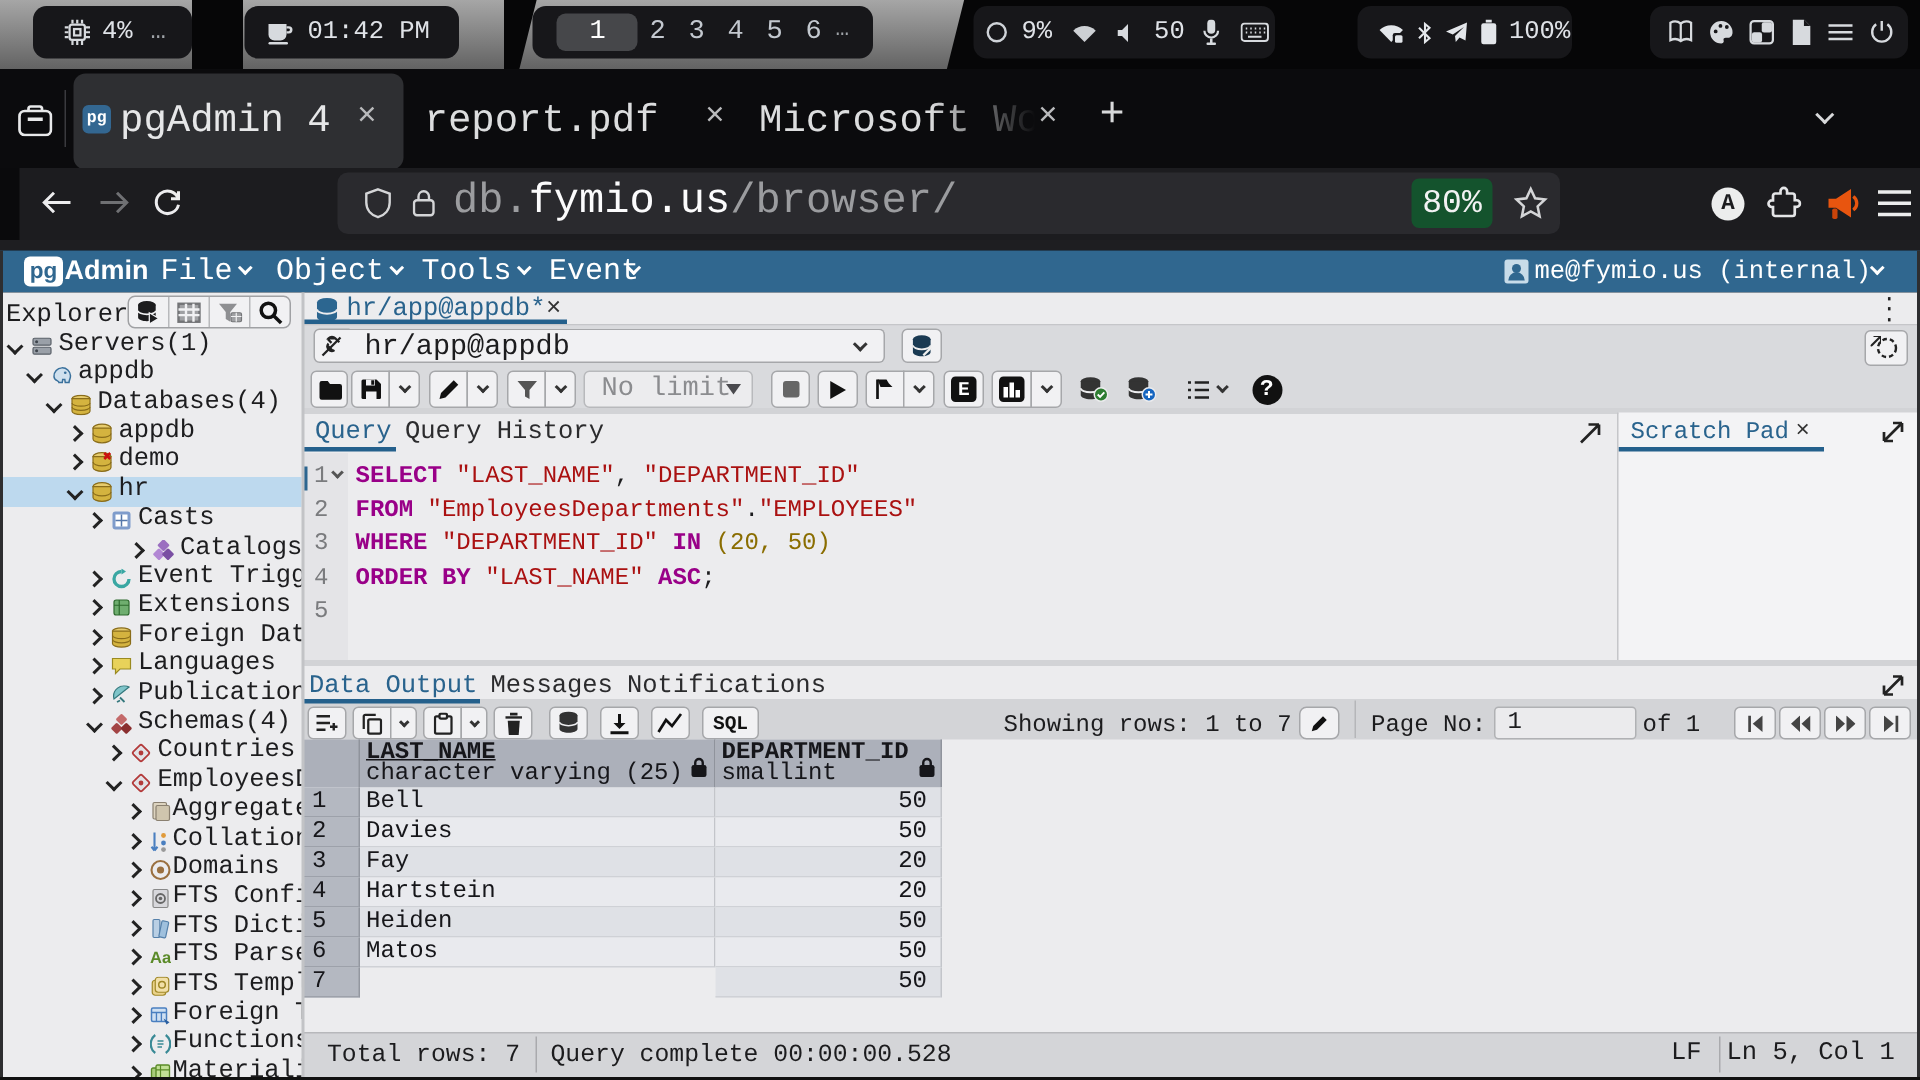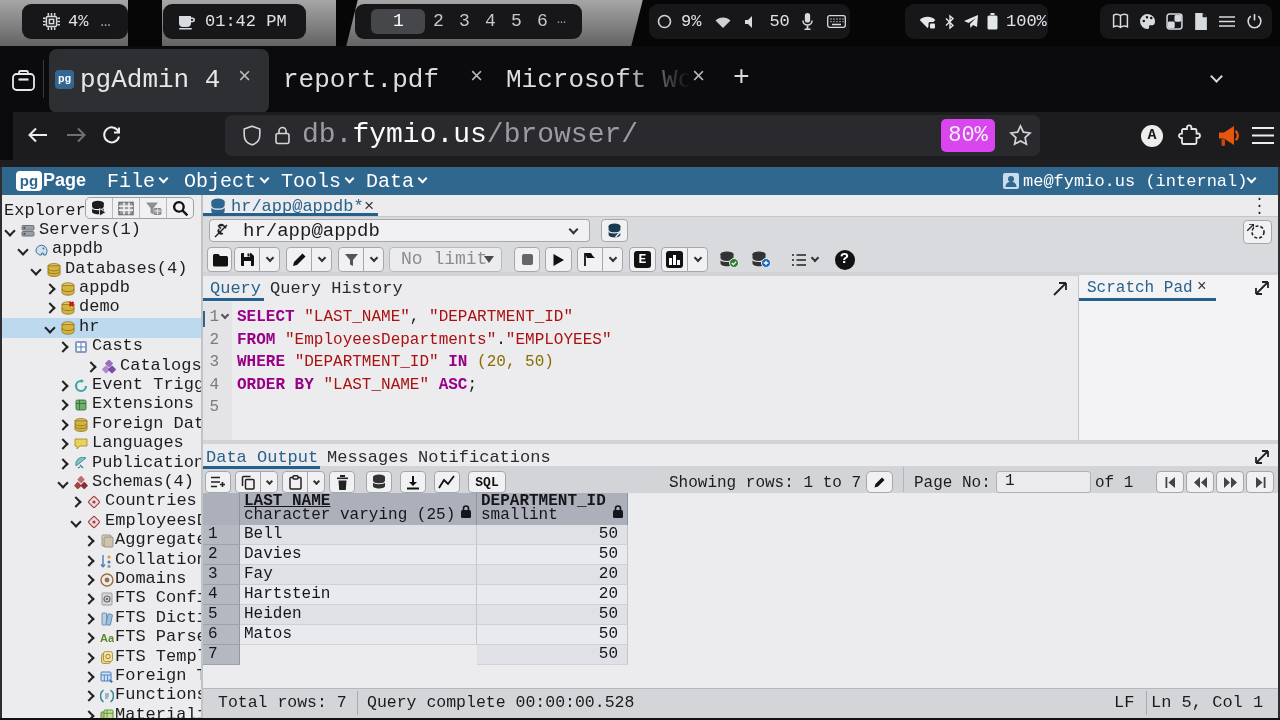--- a/index.html
+++ b/index.html
@@ -177,49 +177,49 @@
     </svg>
  <div class="abs" id="urlfield">
   <svg class="abs" style="left:18px;top:10px;" width="18" height="21" viewBox="0 0 18 21" fill="none" stroke="#d4d5d7" stroke-width="1.6">
         <path d="M9 1.2L16.8 4v6c0 5-3.4 8.5-7.8 9.8C4.6 18.5 1.2 15 1.2 10V4z"></path>
       </svg>
   <svg class="abs" style="left:50px;top:11px;" width="15" height="19" viewBox="0 0 15 19" fill="none" stroke="#d4d5d7" stroke-width="1.6">
         <rect x="1" y="7.5" width="13" height="10" rx="2"></rect>
         <path d="M4 7.5V5a3.5 3.5 0 0 1 7 0v2.5"></path>
       </svg>
   <div class="abs" style="left:77px;top:4px;font-size:28px;color:#9b9c9f;">db.<span style="color:#fbfbfc;">fymio.us</span>/browser/</div>
-  <div class="abs" style="left:716px;top:4px;width:54px;height:33px;background:#d946ef;border-radius:5px;color:#f2f2f3;font-size:22px;text-align:center;line-height:33px;">80%</div>
+  <div class="abs" style="left:716px;top:4px;width:54px;height:33px;background:#14532d;border-radius:5px;color:#f2f2f3;font-size:22px;text-align:center;line-height:33px;">80%</div>
   <svg class="abs" style="left:784px;top:9px;" width="23" height="23" viewBox="0 0 23 23" fill="none" stroke="#d4d5d7" stroke-width="1.7">
         <path d="M11.5 2l2.9 6.2 6.6.8-4.9 4.6 1.3 6.6-5.9-3.3-5.9 3.3 1.3-6.6L2 9l6.6-.8z"></path>
       </svg>
  </div>
  <div class="abs" style="left:1128px;top:13px;width:22px;height:22px;background:#eceded;border-radius:50%;color:#1c1c1f;font-size:15px;font-weight:bold;text-align:center;line-height:22px;">A</div>
  <svg class="abs" style="left:1165px;top:12px;" width="23" height="23" viewBox="0 0 23 23" fill="none" stroke="#e4e5e7" stroke-width="1.8">
       <path d="M9 3.5a2.2 2.2 0 0 1 4.4 0V5H17a1.5 1.5 0 0 1 1.5 1.5v3h1.3a2.2 2.2 0 0 1 0 4.4H18.5v4.6A1.5 1.5 0 0 1 17 20H5.5A1.5 1.5 0 0 1 4 18.5V14H3.2a2.2 2.2 0 1 1 0-4.4H4V6.5A1.5 1.5 0 0 1 5.5 5H9z"></path>
     </svg>
  <svg class="abs" style="left:1204px;top:12px;" width="25" height="23" viewBox="0 0 25 23">
       <path d="M2 8.5h5l10-6.5v19l-10-6.5H2z" fill="#e8550f"></path>
       <path d="M18.5 7a5.5 5.5 0 0 1 0 9" fill="none" stroke="#e8550f" stroke-width="2.2"></path>
       <rect x="4.5" y="15" width="3.5" height="7" rx="1.2" fill="#c9440a"></rect>
     </svg>
  <svg class="abs" style="left:1238px;top:14px;" width="24" height="19" viewBox="0 0 24 19" fill="none" stroke="#eceded" stroke-width="2.2">
       <path d="M1 2h22M1 9.5h22M1 17h22"></path>
     </svg>
 </div>
 <div class="abs" id="darkstrip"></div>
 <div class="abs" id="pghead">
  <div class="abs" style="left:16px;top:4px;width:26px;height:20px;background:#fff;border-radius:4px;color:#30678f;font-size:15px;font-weight:bold;text-align:center;line-height:20px;font-family:'Liberation Sans',sans-serif;">pg</div>
- <div class="abs" style="left:43px;top:3px;font-size:18px;font-weight:bold;font-family:'Liberation Sans',sans-serif;">Page</div>
+ <div class="abs" style="left:43px;top:3px;font-size:18px;font-weight:bold;font-family:'Liberation Sans',sans-serif;">Admin</div>
  <div class="abs" style="left:107px;top:3px;font-size:20px;">File</div>
     <span class="chevD abs" style="left:160px;top:8px;width:7px;height:7px;"></span>
  <div class="abs" style="left:184px;top:3px;font-size:20px;">Object</div>
     <span class="chevD abs" style="left:261px;top:8px;width:7px;height:7px;"></span>
  <div class="abs" style="left:281px;top:3px;font-size:20px;">Tools</div>
     <span class="chevD abs" style="left:346px;top:8px;width:7px;height:7px;"></span>
- <div class="abs" style="left:366px;top:3px;font-size:20px;">Data</div>
+ <div class="abs" style="left:366px;top:3px;font-size:20px;">Event</div>
     <span class="chevD abs" style="left:419px;top:8px;width:7px;height:7px;"></span>
  <div class="abs" style="left:1003px;top:6px;width:16px;height:16px;background:#c8dce9;border-radius:2px;"><svg width="16" height="16" viewBox="0 0 16 16">
         <circle cx="8" cy="6" r="3" fill="#30678f"></circle>
         <path d="M2.5 14a5.5 5.5 0 0 1 11 0z" fill="#30678f"></path>
       </svg></div>
  <div class="abs" style="left:1023px;top:5px;font-size:17px;">me@fymio.us (internal)</div>
  <span class="chevD abs" style="left:1248px;top:8px;width:7px;height:7px;"></span>
 </div>
 <div class="abs" id="main">
  <div class="abs" style="left:202px;top:22px;width:1078px;height:55px;background:#d9dadd;"></div>

